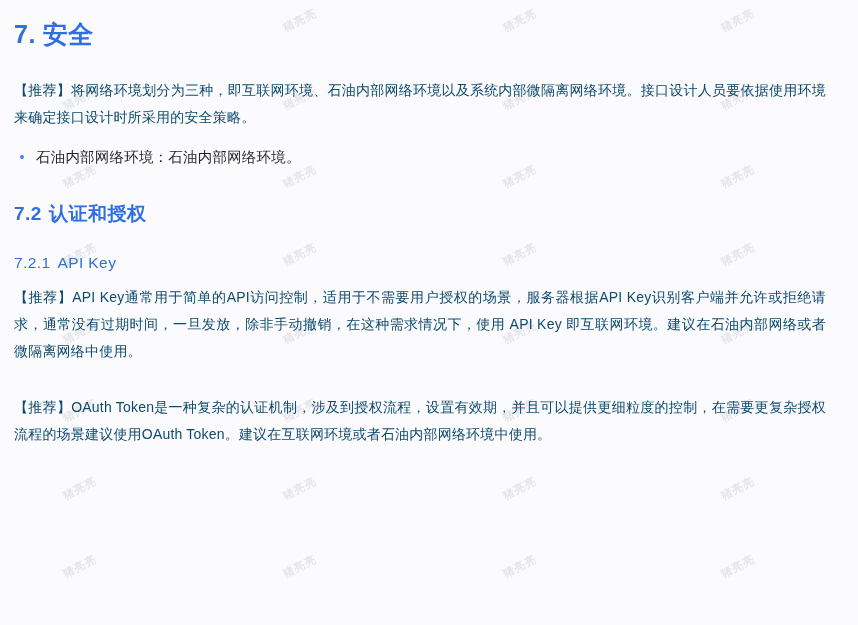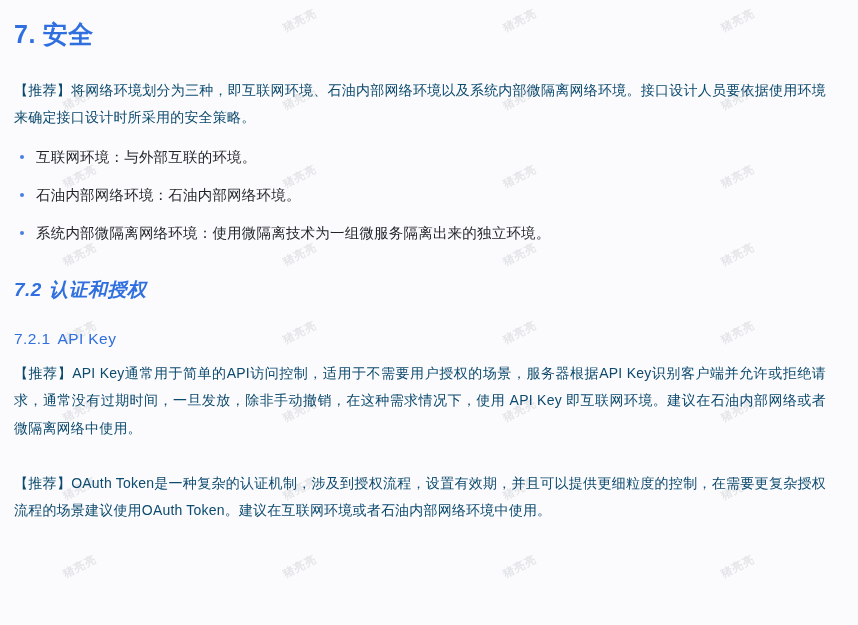--- a/index.html
+++ b/index.html
@@ -63,21 +63,20 @@
     font-weight: 400;
     color: #2f6fdf;
     margin: 0 0 12px 0;
     letter-spacing: 0.4px;
   }
   .h-num {
     margin-right: 7px;
   }
   .sec-72 {
     margin-top: 32px;
-    font-style: italic;
   }
   .sec-721 {
     margin-top: 27px;
   }
   .sec-722 {
     margin-top: 28px;
   }
   
   p.para {
     font-size: 14px;
@@ -158,29 +157,21 @@
 
   <h1 class="doc-h1">
     <span class="h-num">7.</span><span>安全</span>
   </h1>
 
   <section>
     <p class="para">【推荐】将网络环境划分为三种，即互联网环境、石油内部网络环境以及系统内部微隔离网络环境。接口设计人员要依据使用环境来确定接口设计时所采用的安全策略。</p>
     <ul class="bullets">
       <li>
         <span class="dot"></span>
-        <span>互联网环境：与外部互联的环境。</span>
-      </li>
-      <li>
-        <span class="dot"></span>
         <span>石油内部网络环境：石油内部网络环境。</span>
-      </li>
-      <li>
-        <span class="dot"></span>
-        <span>系统内部微隔离网络环境：使用微隔离技术为一组微服务隔离出来的独立环境。</span>
       </li>
     </ul>
   </section>
 
   <section class="sec-72">
     <h2 class="doc-h2">
       <span class="h-num">7.2</span><span>认证和授权</span>
     </h2>
   </section>
 

